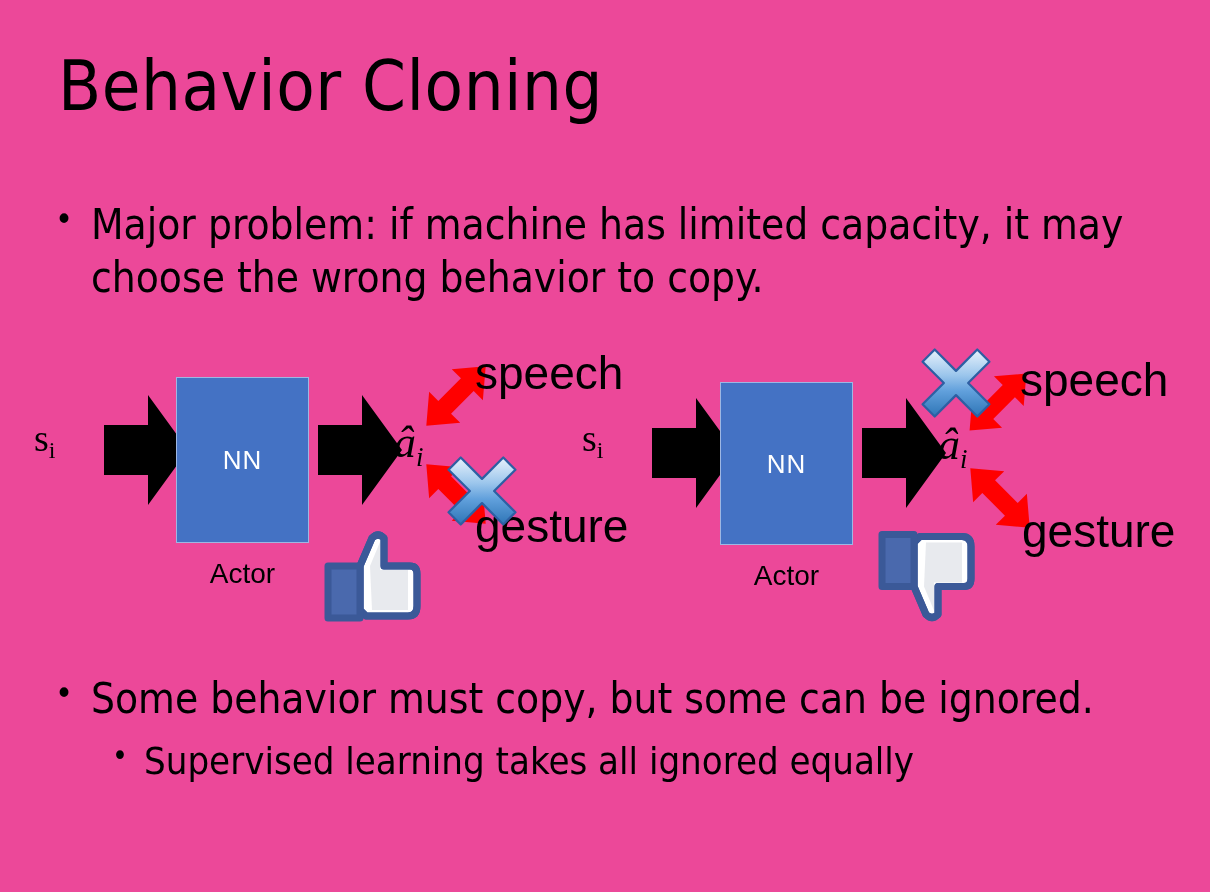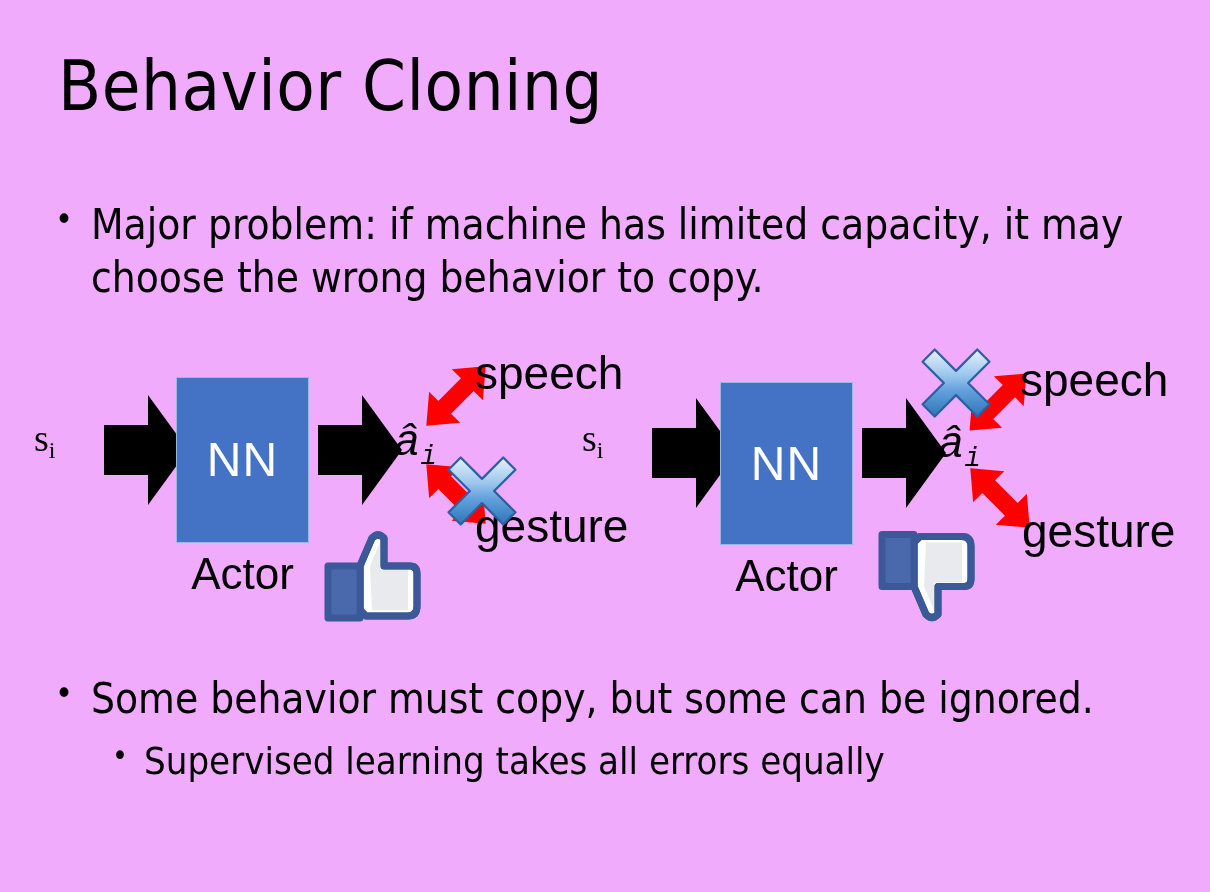--- a/index.html
+++ b/index.html
@@ -9,21 +9,21 @@
     background: #ffffff;
   }
   body {
     font-family: "Liberation Sans", sans-serif;
     color: #000000;
   }
   #slide {
     position: relative;
     width: 1210px;
     height: 892px;
-    background: #f0abfc;
+    background: #ec4899;
     overflow: hidden;
   }
 
   
   .slide-title {
     position: absolute;
     left: 58px;
     top: 44px;
     font-family: "DejaVu Sans Condensed", "Liberation Sans Narrow", "Liberation Sans", sans-serif;
     font-stretch: condensed;
@@ -98,21 +98,21 @@
     box-sizing: border-box;
   }
   .nn-label {
     position: absolute;
     left: 0; right: 0;
     top: 50%;
     transform: translateY(-50%);
     text-align: center;
     color: #ffffff;
     font-family: "Liberation Sans", sans-serif;
-    font-size: 48px;
+    font-size: 26px;
     line-height: 42px;
     letter-spacing: 1px;
   }
 
   .state-label {
     position: absolute;
     font-family: Liberation Serif, serif;
     font-size: 38px;
     line-height: 40px;
     color: #000000;
@@ -120,38 +120,38 @@
   }
   .state-label sub {
     font-size: 24px;
     vertical-align: baseline;
     position: relative;
     top: 7px;
   }
 
   .action-label {
     position: absolute;
-    font-family: Liberation Mono, monospace;
+    font-family: Liberation Serif, serif;
     font-style: italic;
     font-size: 44px;
     line-height: 46px;
     color: #000000;
     white-space: nowrap;
   }
   .action-label sub {
     font-size: 27px;
     vertical-align: baseline;
     position: relative;
     top: 9px;
   }
 
   .actor-label {
     position: absolute;
     font-family: "Liberation Sans", sans-serif;
-    font-size: 44px;
+    font-size: 28px;
     line-height: 40px;
     color: #000000;
     text-align: center;
     white-space: nowrap;
   }
 
   .out-label {
     position: absolute;
     font-family: "Liberation Sans", sans-serif;
     font-size: 46px;
@@ -331,16 +331,16 @@
     </div>
   </div>
 
   <div class="bullet bullet-b1">
     <span class="dot">•</span>
     <span class="btext">Some behavior must copy, but some can be ignored.</span>
   </div>
 
   <div class="bullet bullet-b2">
     <span class="dot">•</span>
-    <span class="btext">Supervised learning takes all errors equally</span>
+    <span class="btext">Supervised learning takes all ignored equally</span>
   </div>
 
 </div>
 
 </body></html>

